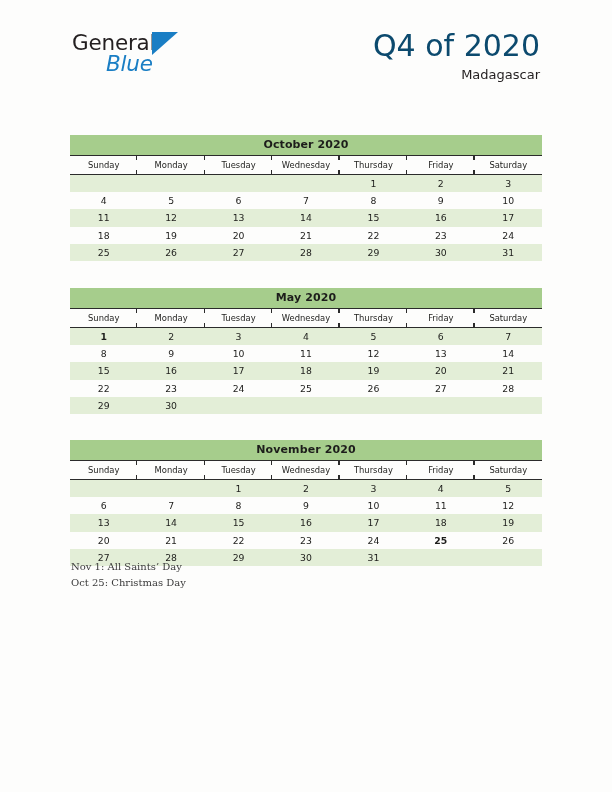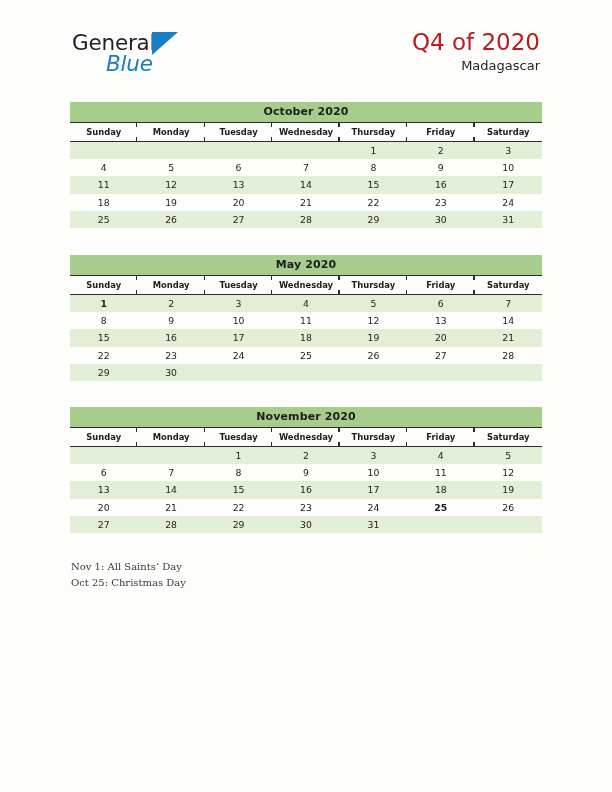--- a/index.html
+++ b/index.html
@@ -57,38 +57,39 @@
     height: 23px;
   }
 
   .title-block {
     position: absolute;
     right: 72px;
     top: 28px;
     text-align: right;
   }
   .title-main {
-    font-size: 23px;
-    color: #b91c1c;
+    font-size: 30px;
+    color: #0c4a6e;
     line-height: 1.22;
     white-space: nowrap;
   }
   .title-sub {
     font-size: 13px;
     color: #231f20;
     line-height: 1.3;
     margin-top: 2px;
     white-space: nowrap;
   }
 
   
   .cal {
     position: absolute;
     left: 70px;
     width: 472px;
+    margin-top: 33px;
   }
   #cal-0 { top: 102px; }
   #cal-1 { top: 255px; }
   #cal-2 { top: 407px; }
 
   .cal-title {
     height: 20px;
     line-height: 20px;
     background: #a6cd8c;
     text-align: center;
@@ -106,21 +107,21 @@
   table.cal-table td,
   table.cal-table th {
     width: 67.43px;
     padding: 0;
     margin: 0;
   }
 
   tr.dow-row th {
     height: 18px;
     font-size: 8.4px;
-    font-weight: bold;
+    font-weight: normal;
     color: #1d1d1b;
     text-align: center;
     vertical-align: middle;
     border-top: 1.1px solid #2b2b2b;
     border-bottom: 1.1px solid #2b2b2b;
     position: relative;
   }
   tr.dow-row th .tick-top,
   tr.dow-row th .tick-bot {
     position: absolute;

